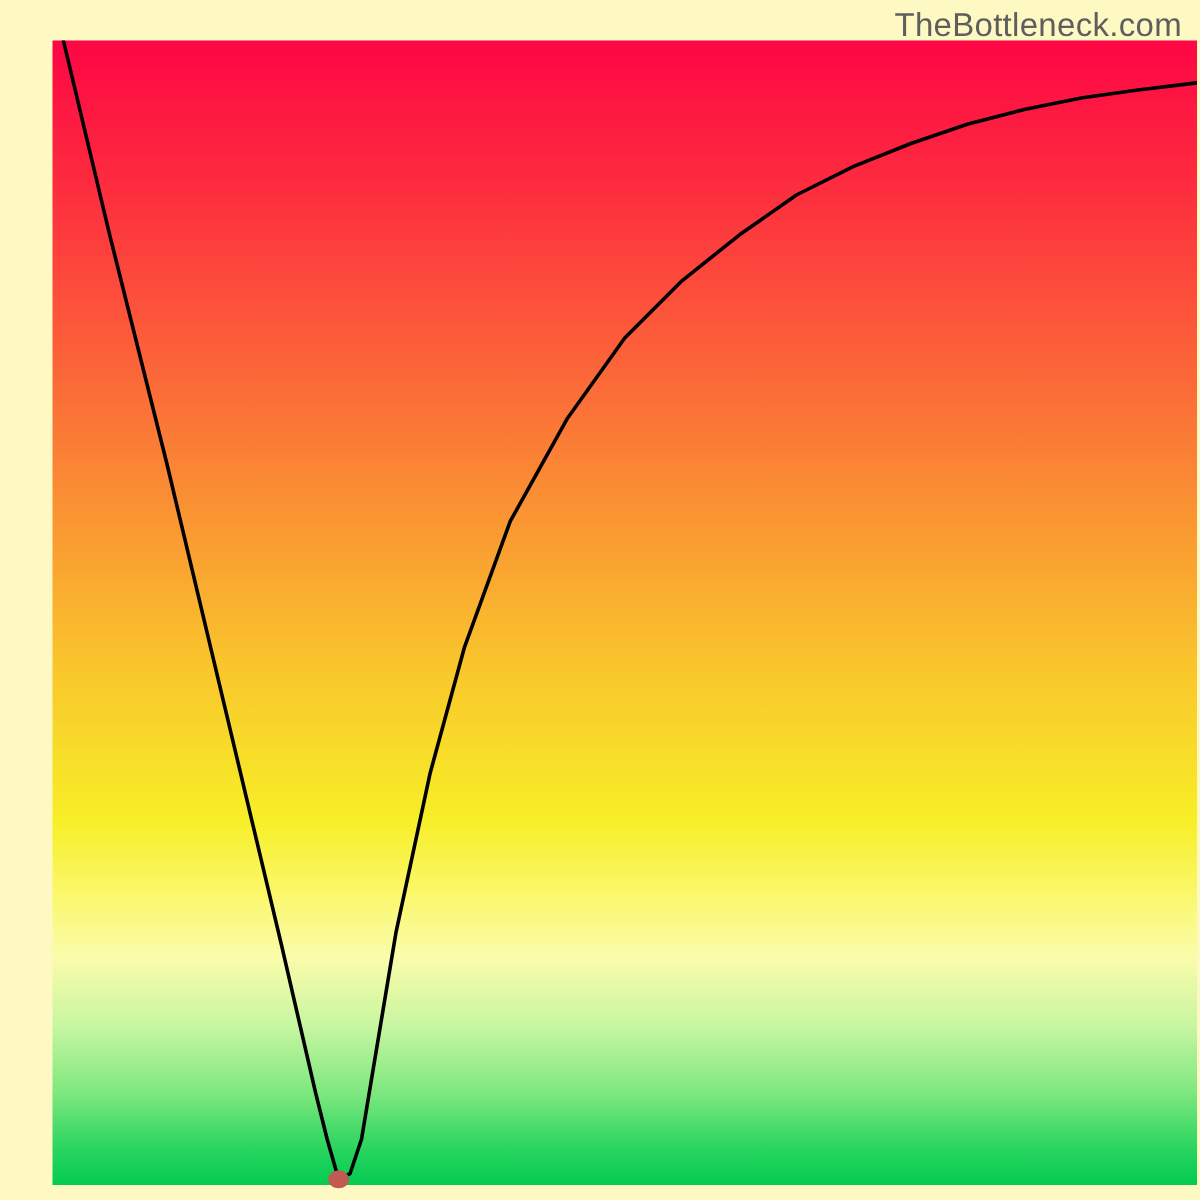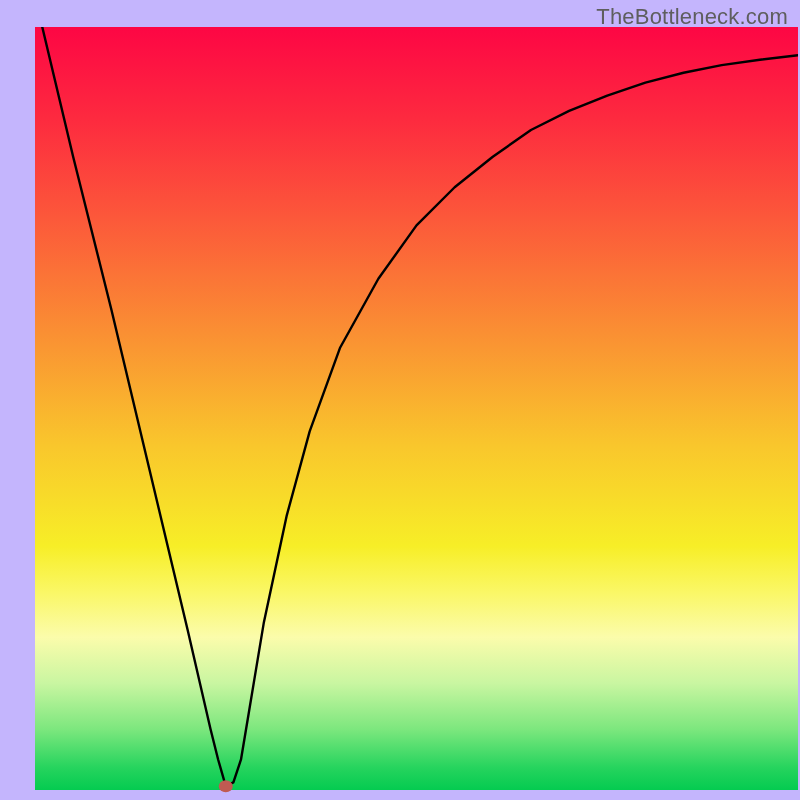--- a/index.html
+++ b/index.html
@@ -8,21 +8,21 @@
     width: 800px;
     height: 800px;
     background: #000;
     overflow: hidden;
     font-family: Arial, Helvetica, sans-serif;
   }
   .frame {
     position: relative;
     width: 800px;
     height: 800px;
-    background: #c4b5fd;
+    background: #fef9c3;
   }
   .watermark {
     position: absolute;
     top: 4px;
     right: 12px;
     color: #5e5e5e;
     font-size: 22px;
     font-weight: 400;
     letter-spacing: 0.2px;
     z-index: 10;

